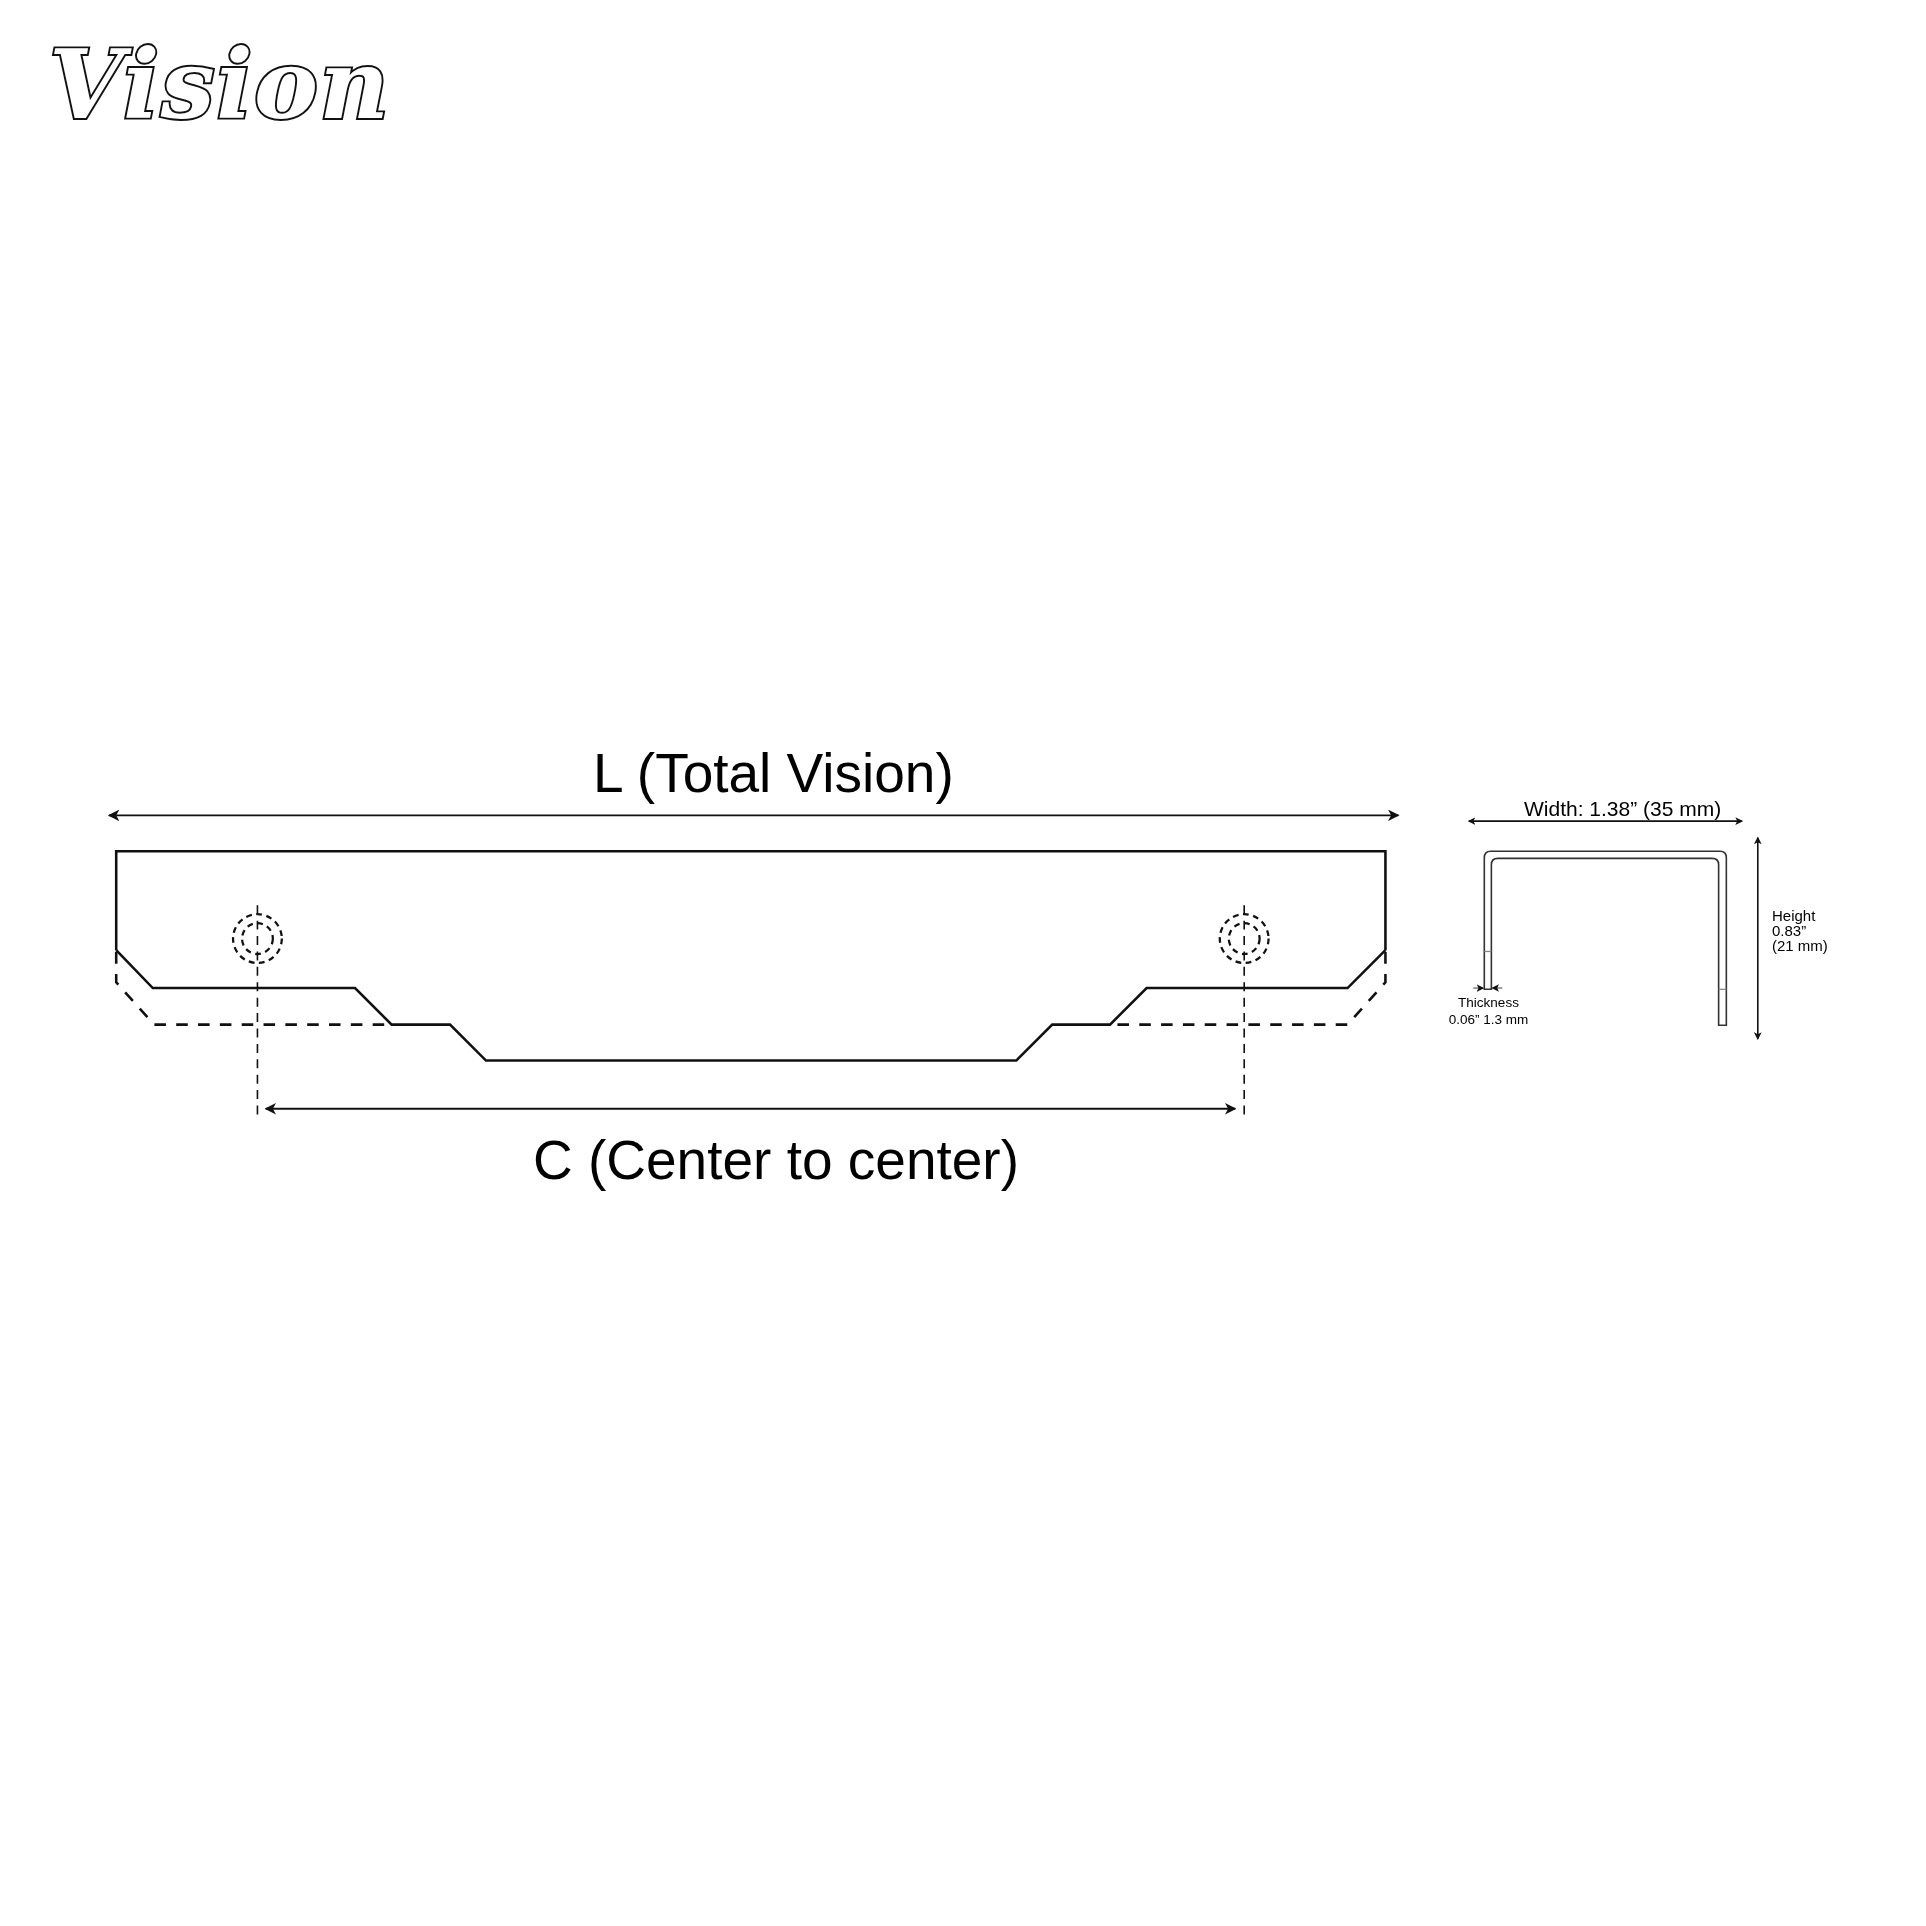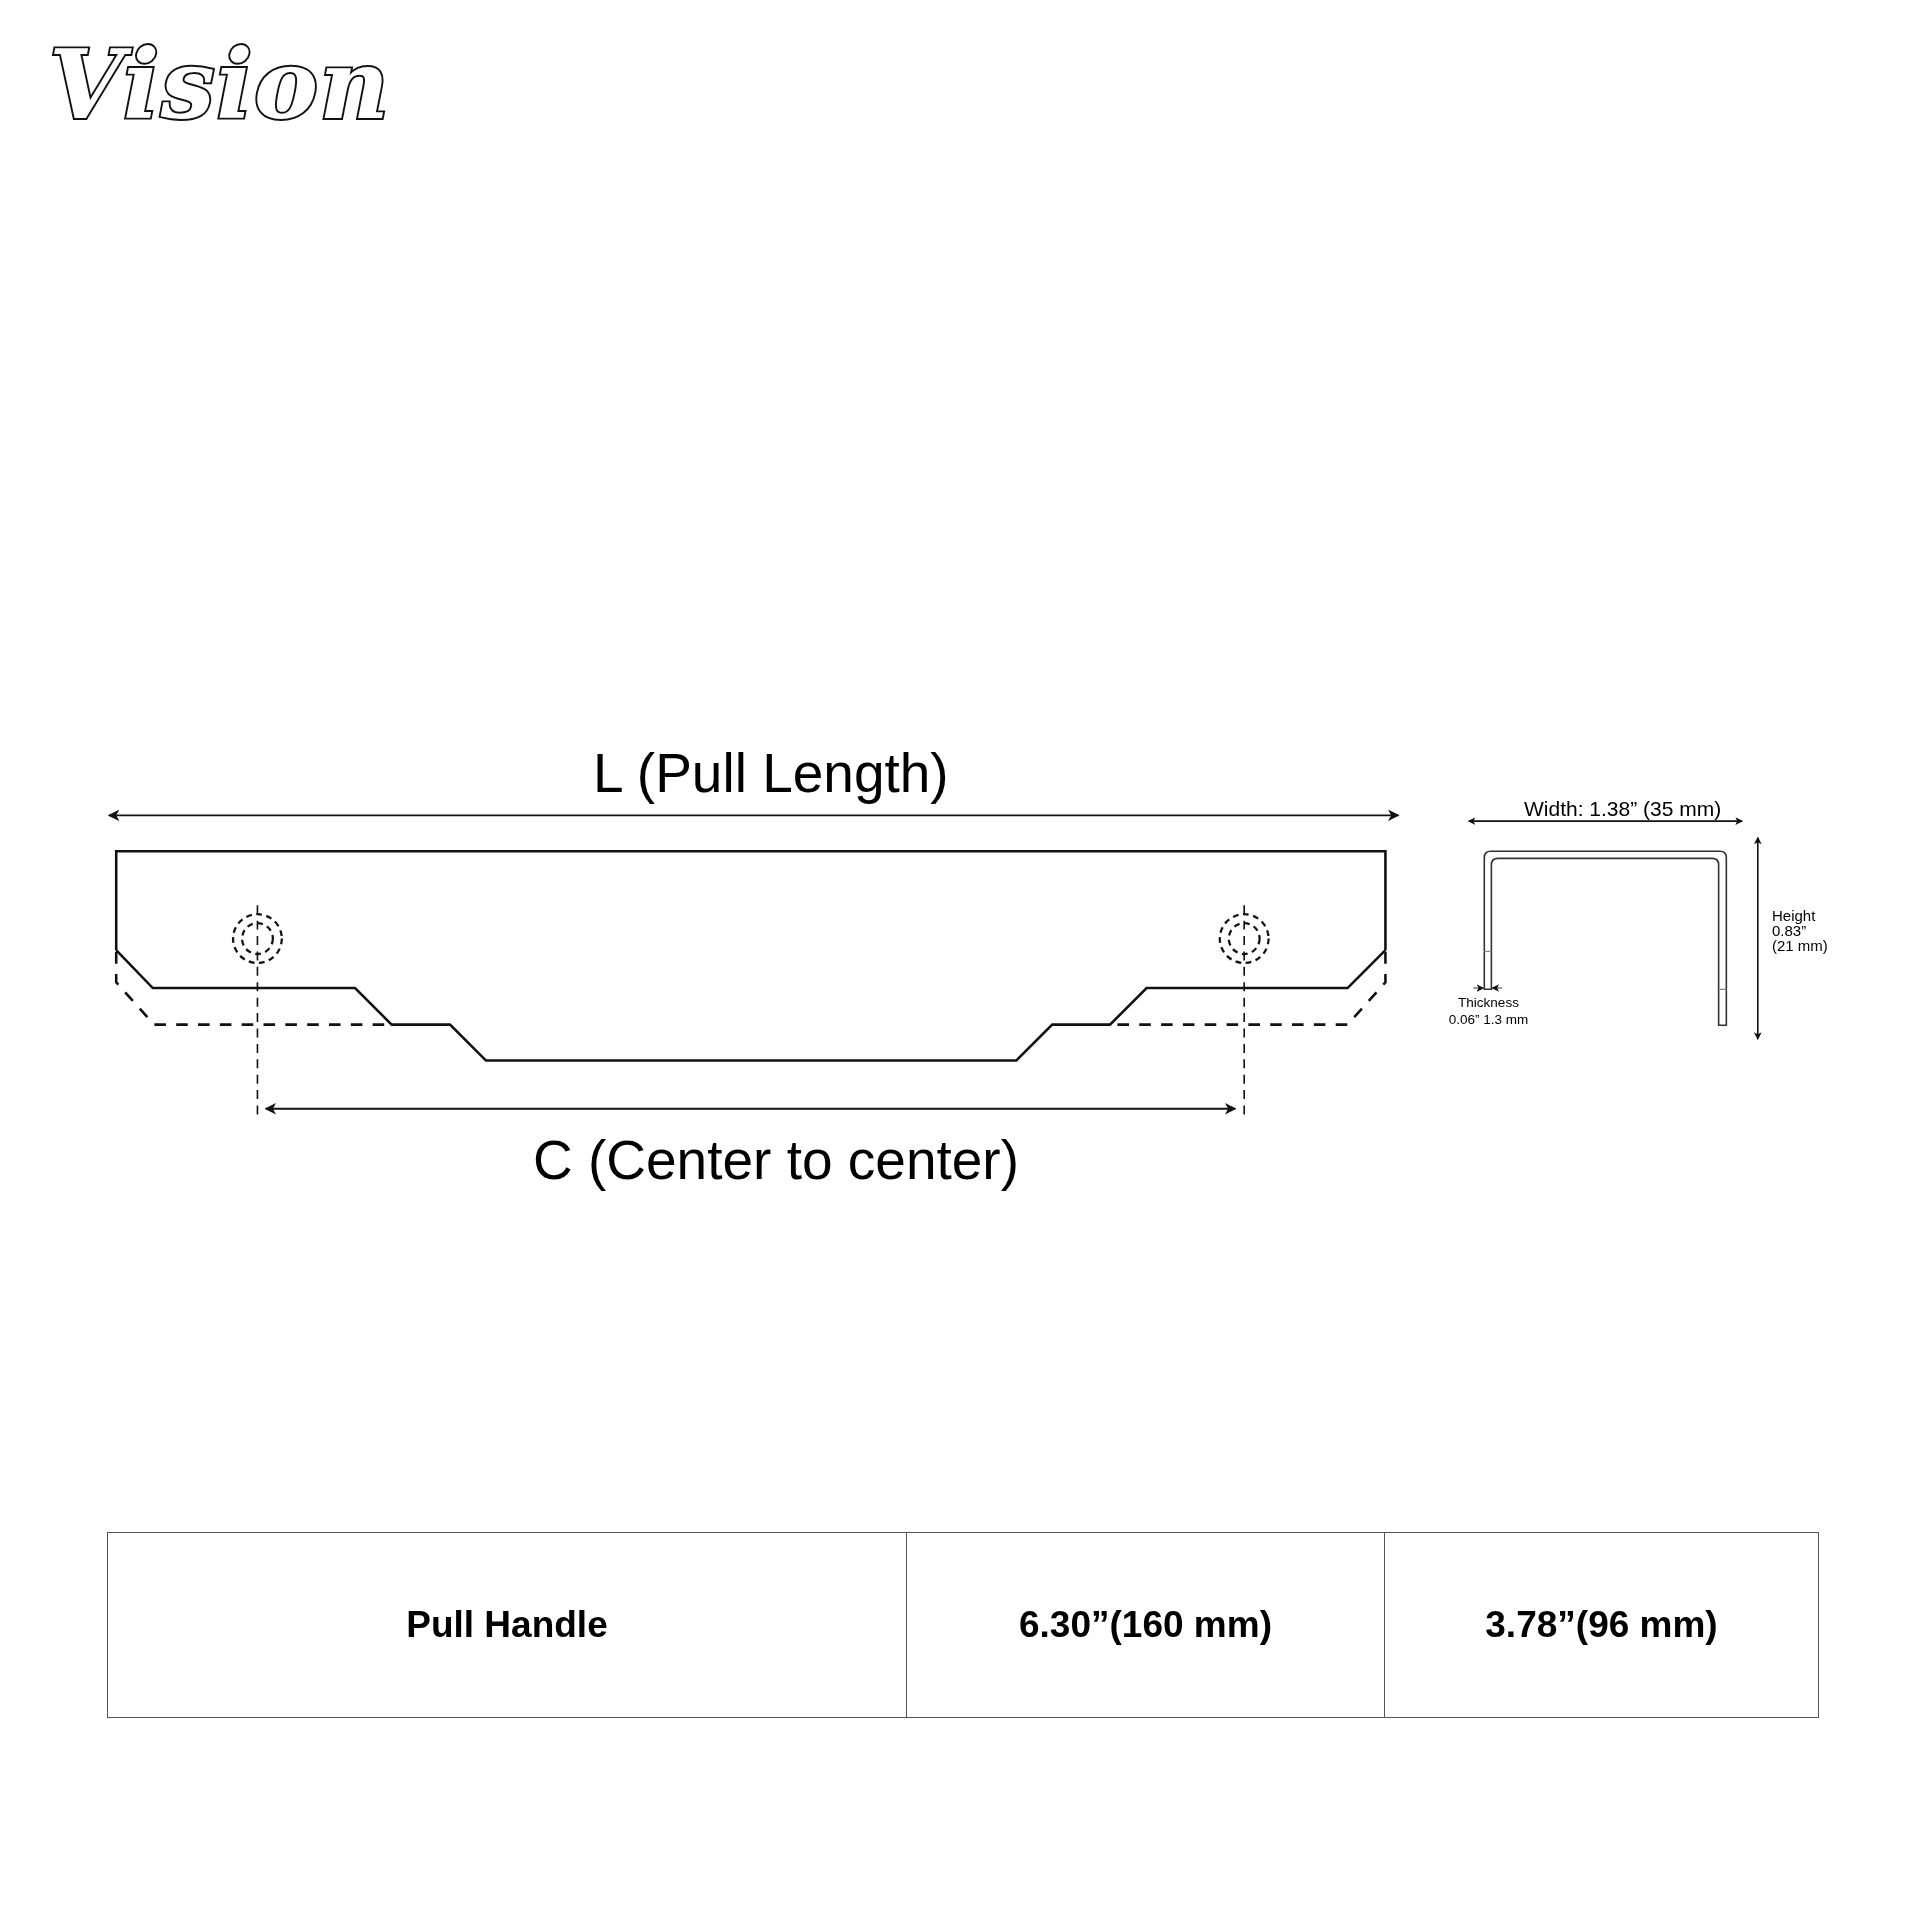--- a/index.html
+++ b/index.html
@@ -98,21 +98,21 @@
   <g>
     <line x1="2738" y1="1305" x2="2738" y2="1618" stroke="#111" stroke-width="2.5" marker-start="url(#arrowStart)" marker-end="url(#arrowEnd)"></line>
   </g>
 
   <g stroke="#333" stroke-width="1.5">
     <line x1="2295" y1="1539" x2="2310" y2="1539" marker-end="url(#arrowEnd)"></line>
     <line x1="2340" y1="1539" x2="2325" y2="1539" marker-end="url(#arrowEnd)"></line>
   </g>
 </svg>
 
-<div class="lbl lbl-big" style="left:593px; top:746px;">L (Pull Length)</div>
+<div class="lbl lbl-big" style="left:593px; top:746px;">L (Total Vision)</div>
 <div class="lbl lbl-big" style="left:533px; top:1133px;">C (Center to center)</div>
 
 <div class="lbl lbl-small" style="left:1524px; top:798px;">Width: 1.38” (35 mm)</div>
 
 <div style="position:absolute; left:1772px; top:909px;">
   <div class="lbl lbl-tiny" style="position:static;">Height</div>
   <div class="lbl lbl-tiny" style="position:static;">0.83”</div>
   <div class="lbl lbl-tiny" style="position:static;">(21 mm)</div>
 </div>
 
@@ -121,20 +121,15 @@
   <div class="lbl lbl-tiny" style="position:static; font-size:13.5px; line-height:16.7px;">0.06” 1.3 mm</div>
 </div>
 
 <table class="spec-table">
   <colgroup>
     <col style="width:799px">
     <col style="width:478px">
     <col style="width:434px">
   </colgroup>
   <tbody>
-  <tr class="data-row">
-    <td>Pull Handle</td>
-    <td>6.30”(160 mm)</td>
-    <td>3.78”(96 mm)</td>
-  </tr>
 </tbody>
   </table>
 
 
 </body></html>

